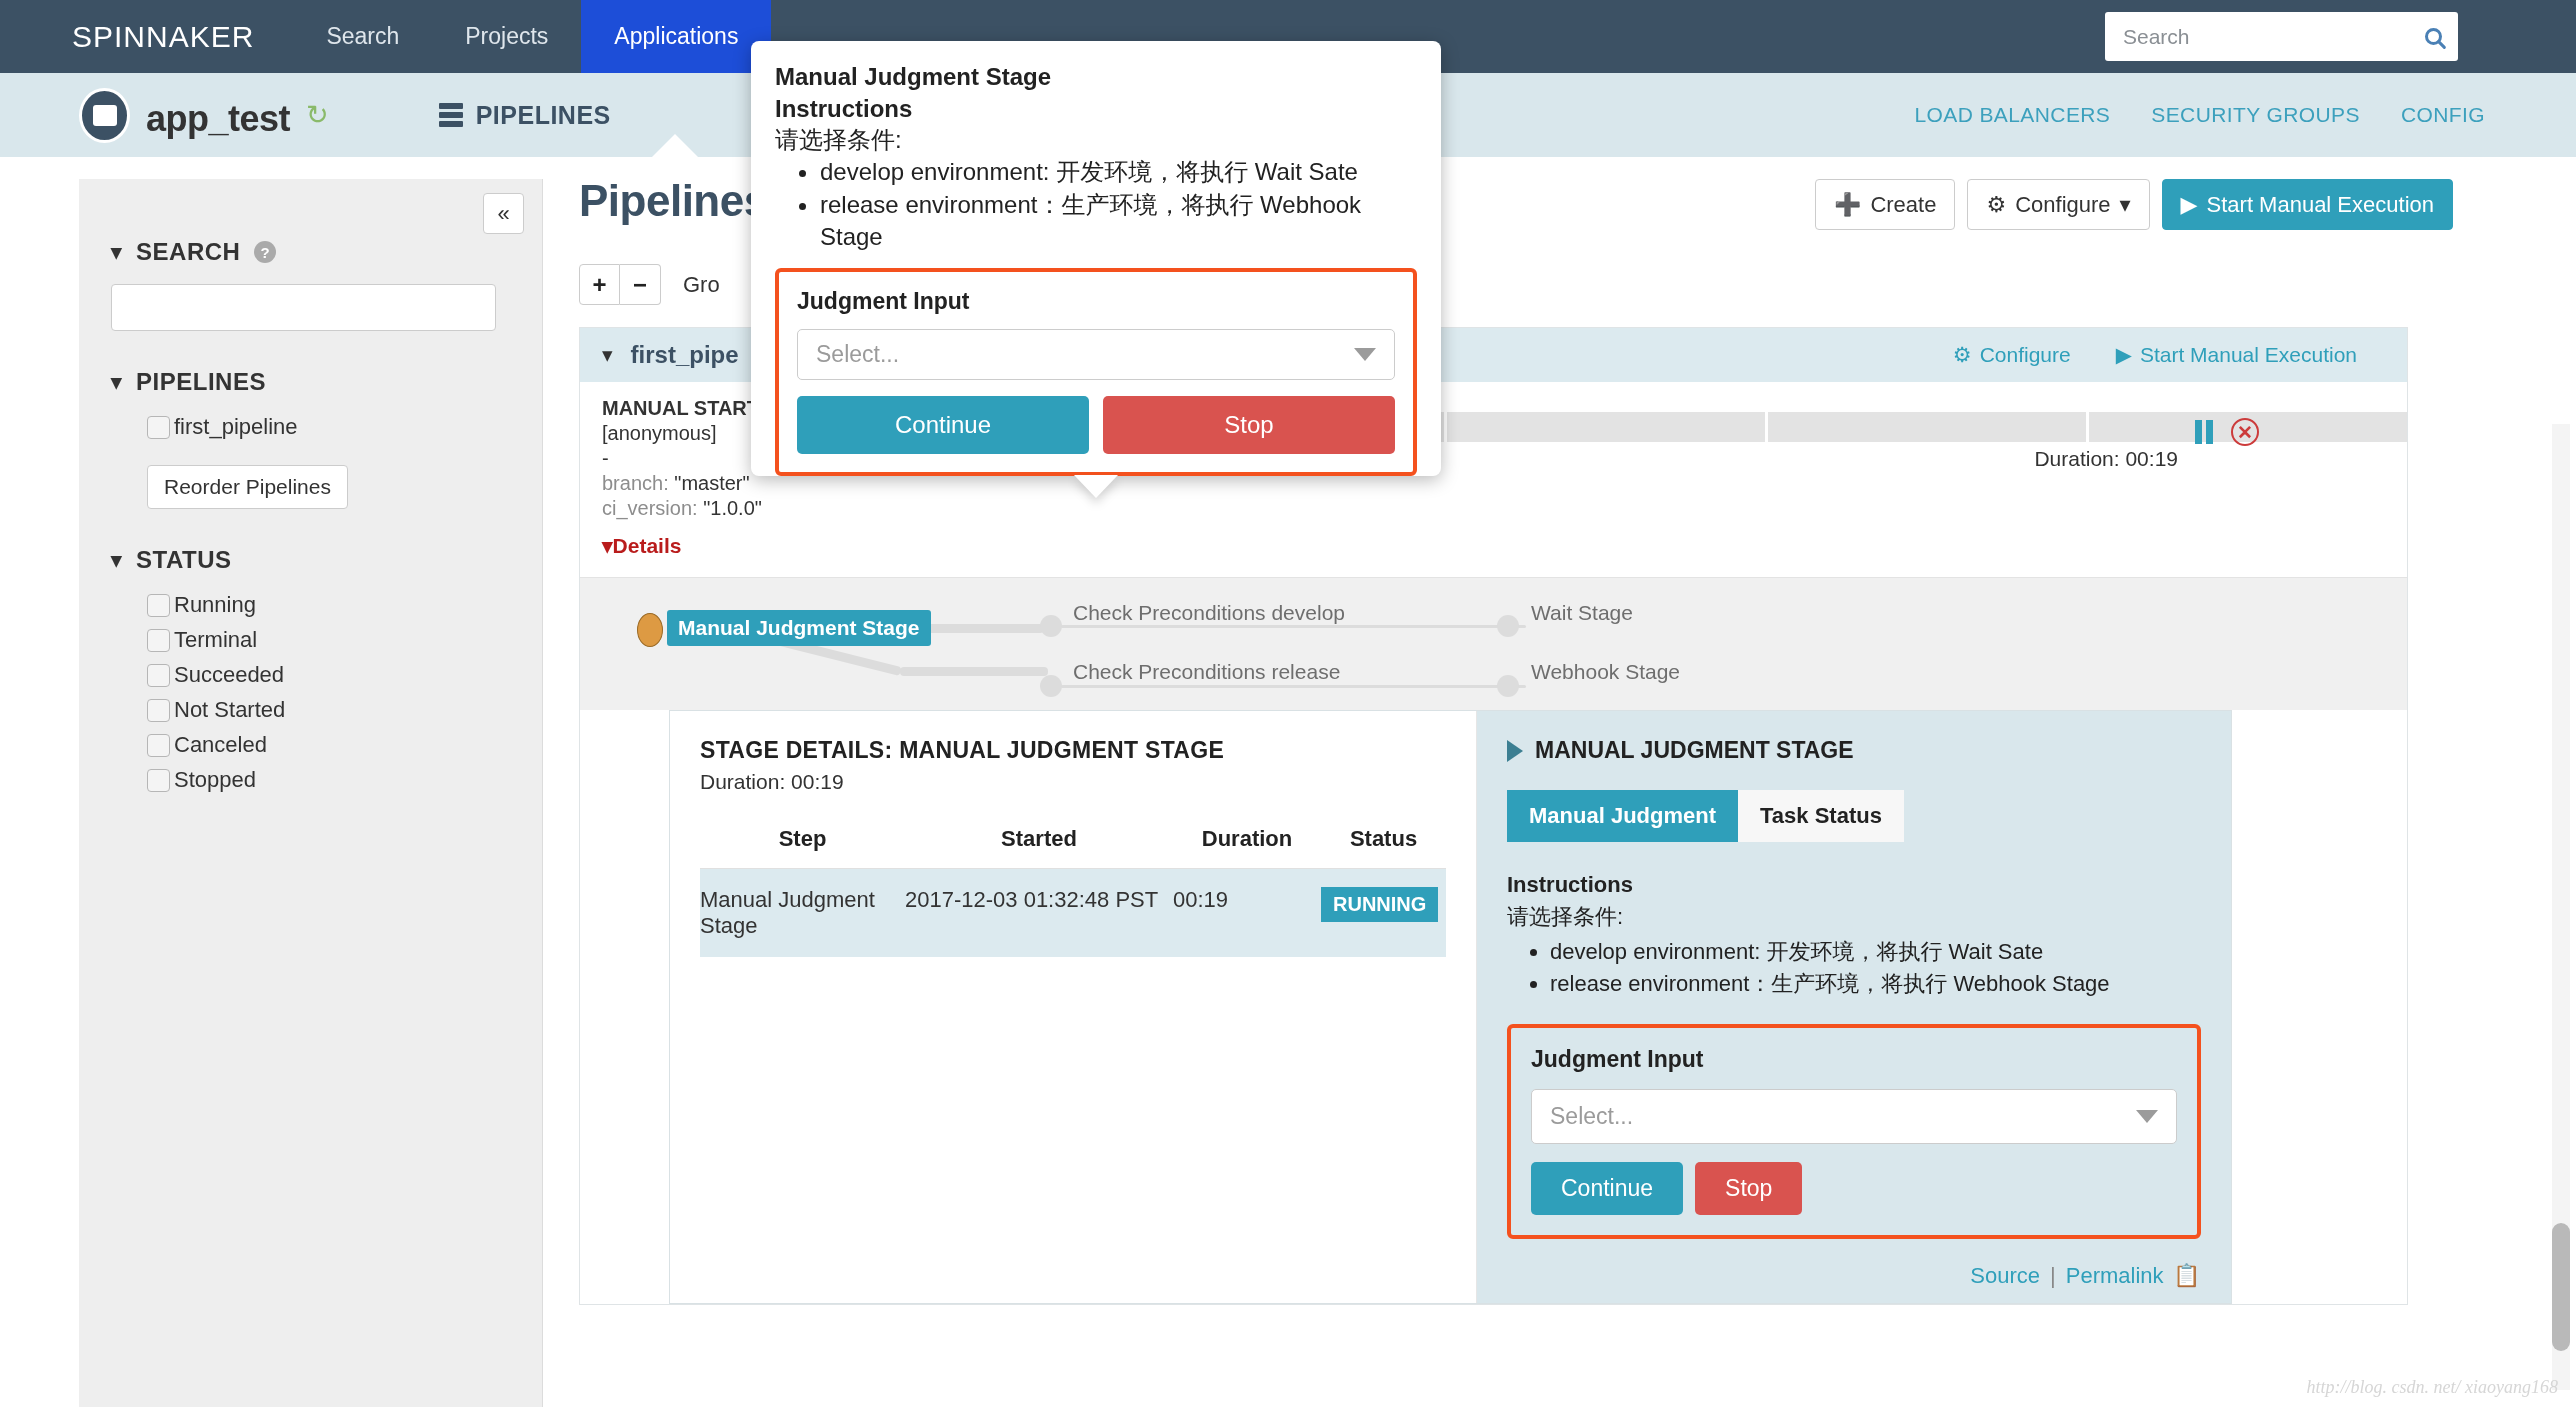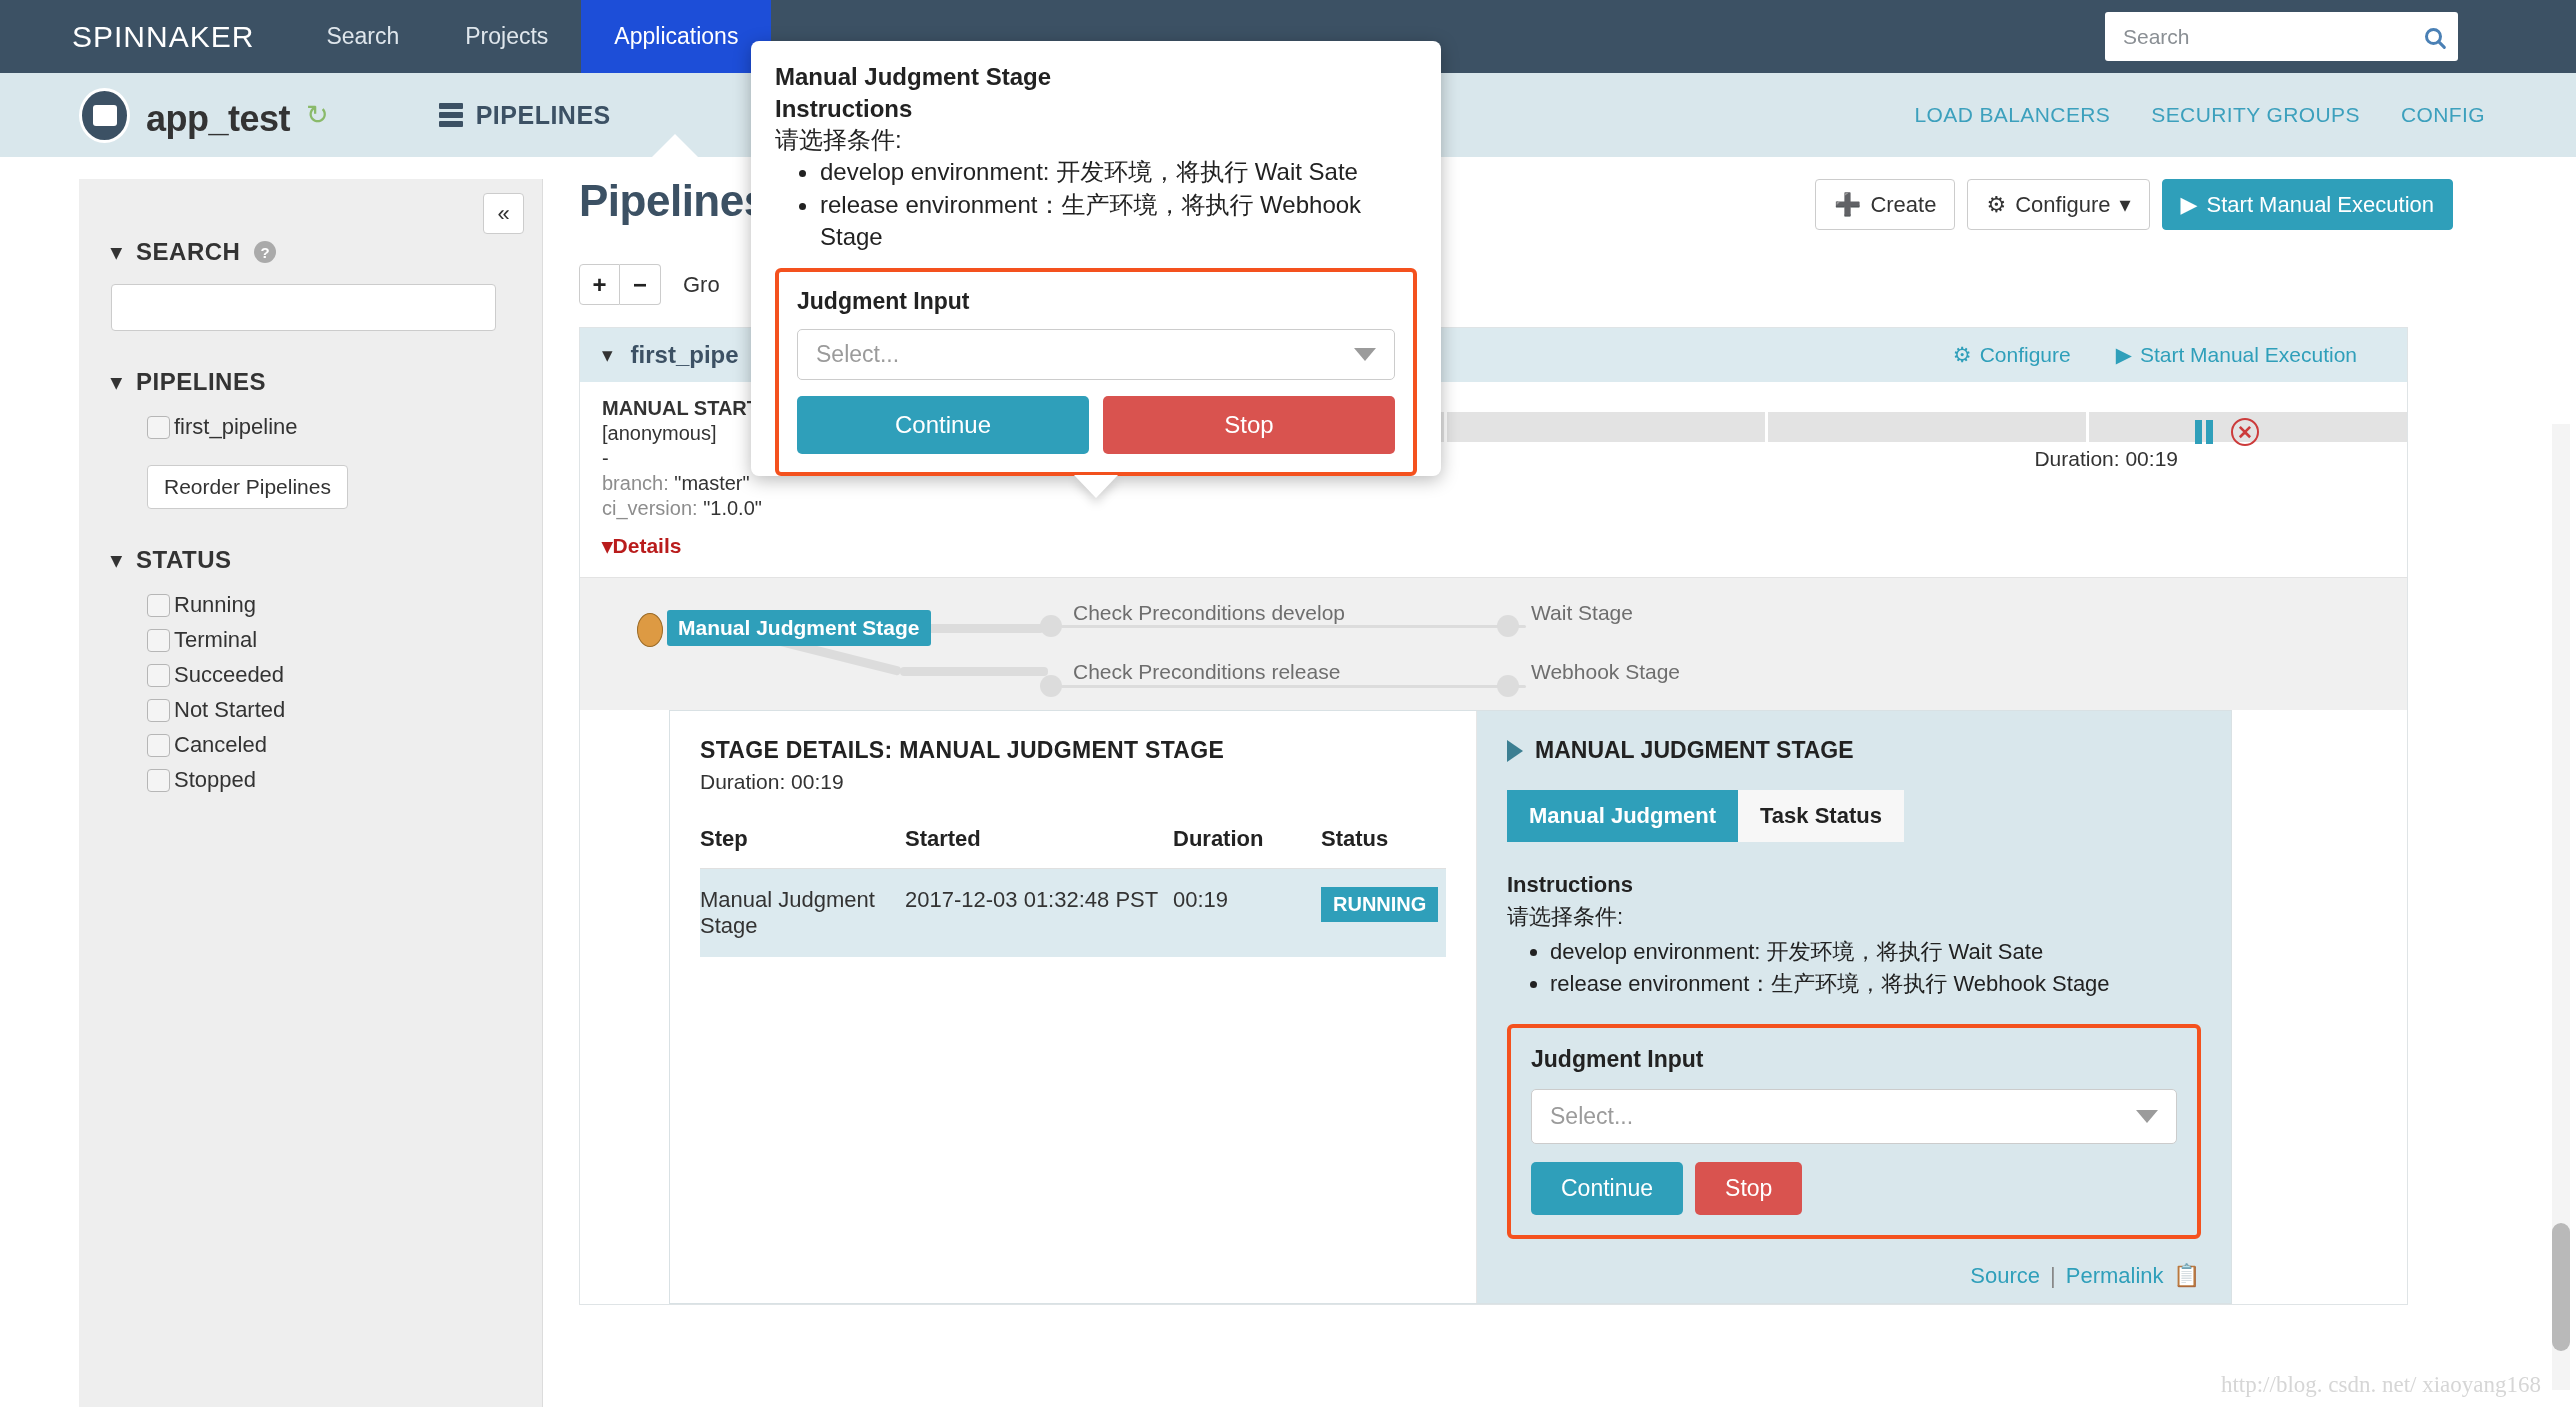--- a/index.html
+++ b/index.html
@@ -236,21 +236,21 @@
   .detail-wrap {
     display:flex; border:1px solid #d9e1e4; background:#fff;
     width: 1563px; margin-left: 89px; margin-top: 0;
     height: 594px; position: relative;
   }
   .detail-left { width: 807px; padding: 26px 30px 0 30px; border-right:1px solid #e6e6e6;}
   .d-title { font-size:23px;font-weight:bold;color:#222;letter-spacing:0.3px;}
   .d-sub { font-size:21px;color:#333;margin-top:6px;}
   table.steps { width:100%; border-collapse:collapse; margin-top: 32px;}
   table.steps th {
-    text-align:left; font-size:22px; color:#222; font-weight:bold;
+    text-align:center; font-size:22px; color:#222; font-weight:bold;
     padding: 0 0 16px 0; border-bottom:1px solid #e0e0e0;
   }
   table.steps td {
     font-size:22px; color:#333; padding: 18px 0; vertical-align:top;
   }
   table.steps tbody tr { background:#dceaef; }
   .badge-run {
     background:#2f9fba;color:#fff;font-size:20px;font-weight:bold;
     padding:6px 12px; display:inline-block;
   }
@@ -326,22 +326,22 @@
   .pop-stop { background:#d9534f; }
   .pop-arrow {
     position:absolute; left: 50%; bottom: -22px; transform: translateX(-50%);
     width:0;height:0;border-left:22px solid transparent;
     border-right:22px solid transparent;border-top:23px solid #fff;
     filter: drop-shadow(0 6px 5px rgba(0,0,0,.15));
   }
 
   
   .watermark {
-    position:absolute; right: 35px; bottom: 12px; font-size: 23px;
-    color: #d6d6d6; font-family:"Liberation Serif", serif; z-index: 2;
+    position:absolute; right: 18px; bottom: 12px; font-size: 18px;
+    color: #d6d6d6; font-family:"Liberation Serif", serif; z-index: 2; font-style: italic;
   }
   .scrollbar {
     position:absolute; right: 6px; top: 424px; width: 18px; height: 966px;
     background: #f4f4f4;
   }
   .scrollthumb {
     position:absolute; right: 6px; top: 1223px; width: 18px; height: 128px;
     background:#b9b9b9; border-radius: 9px;
   }
 </style>

